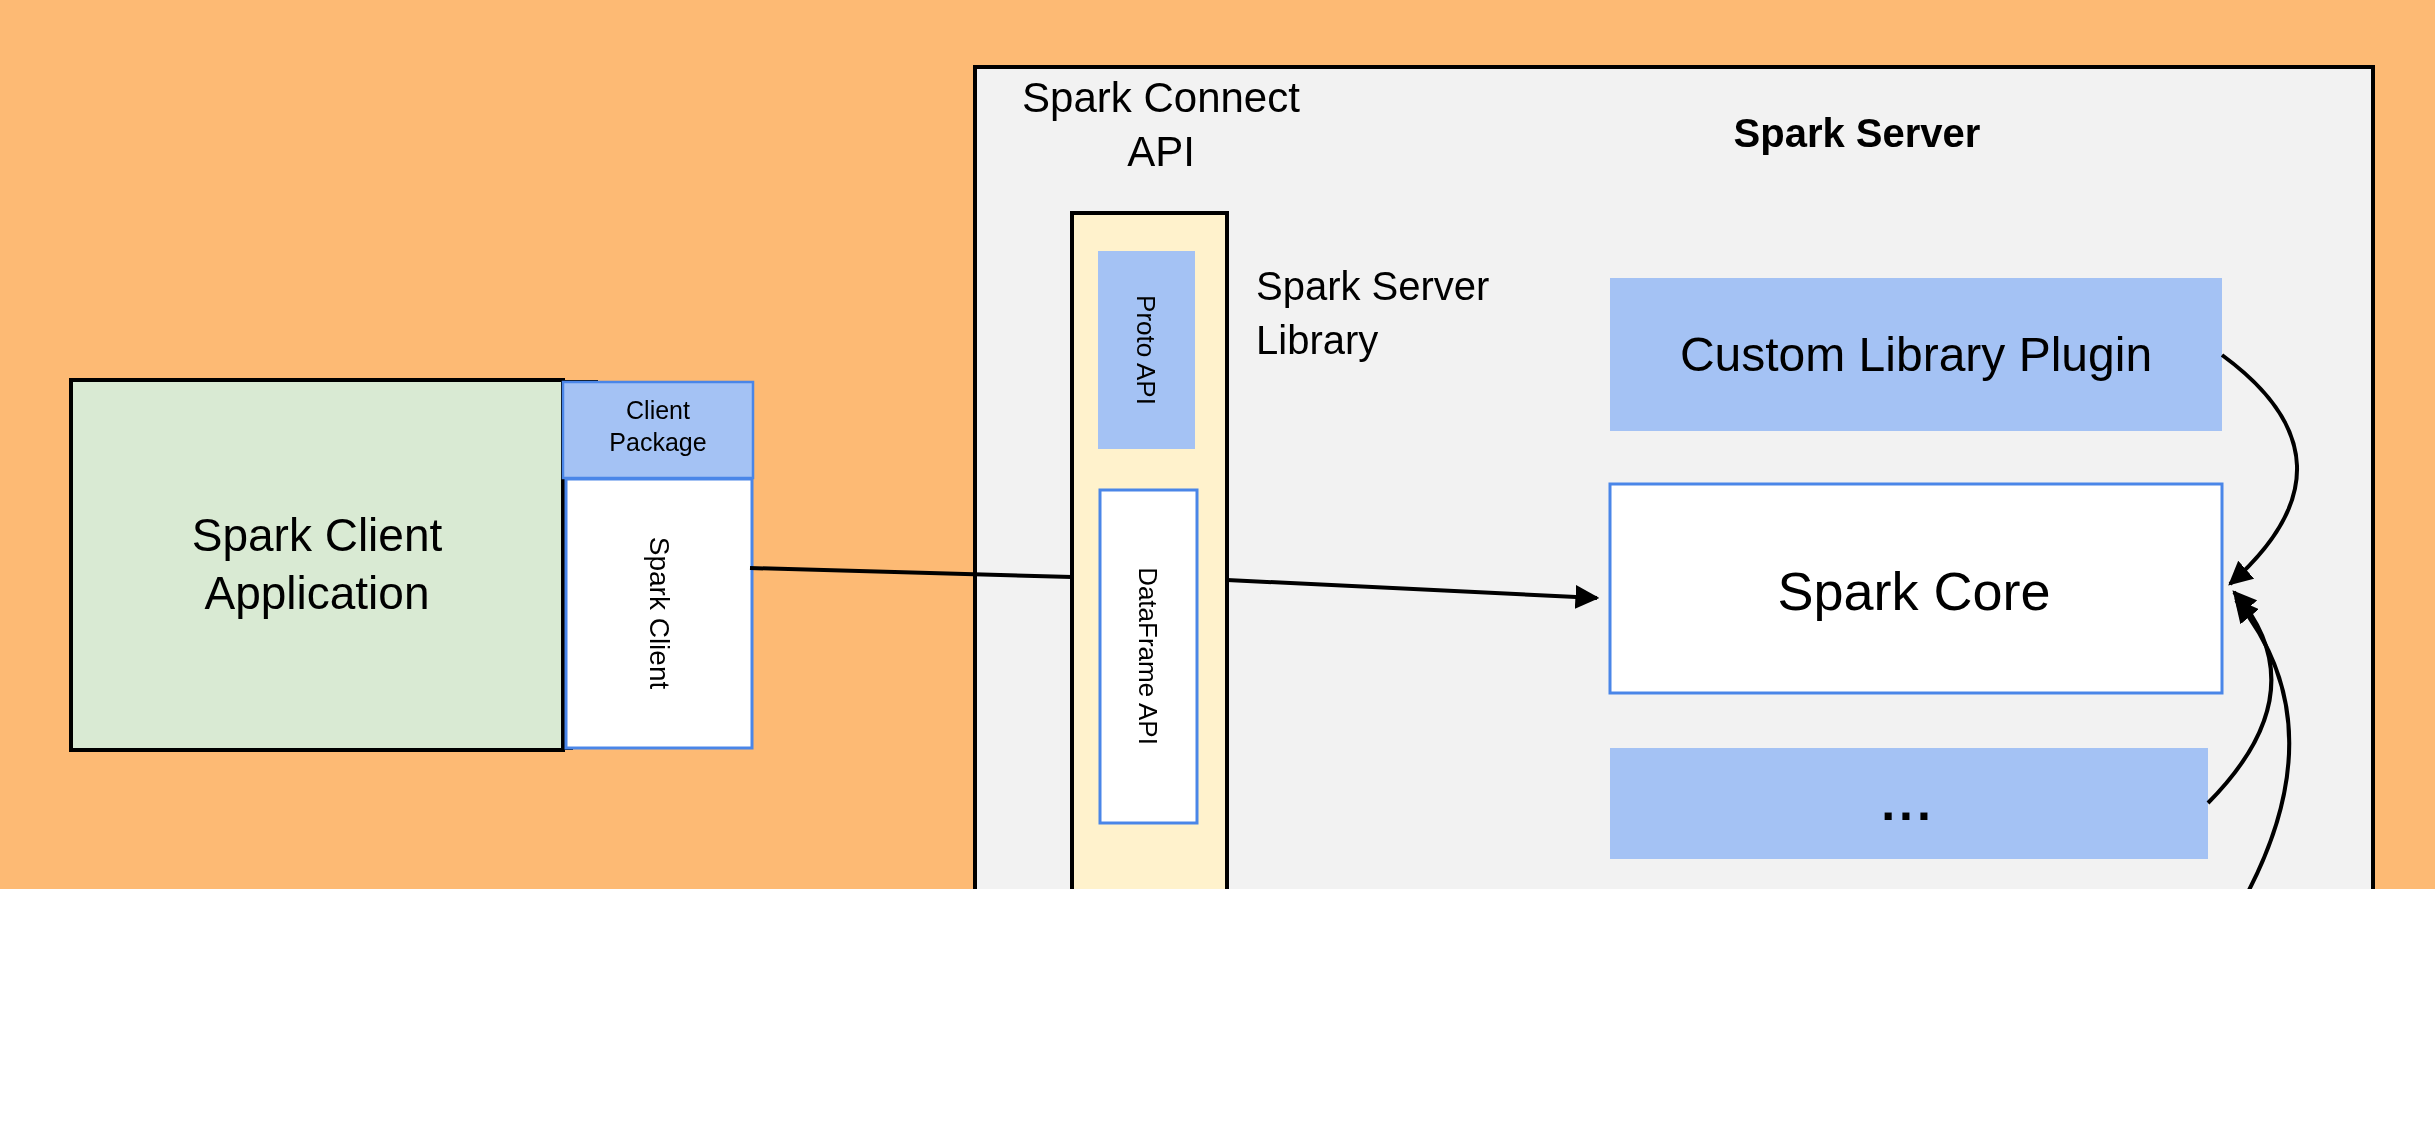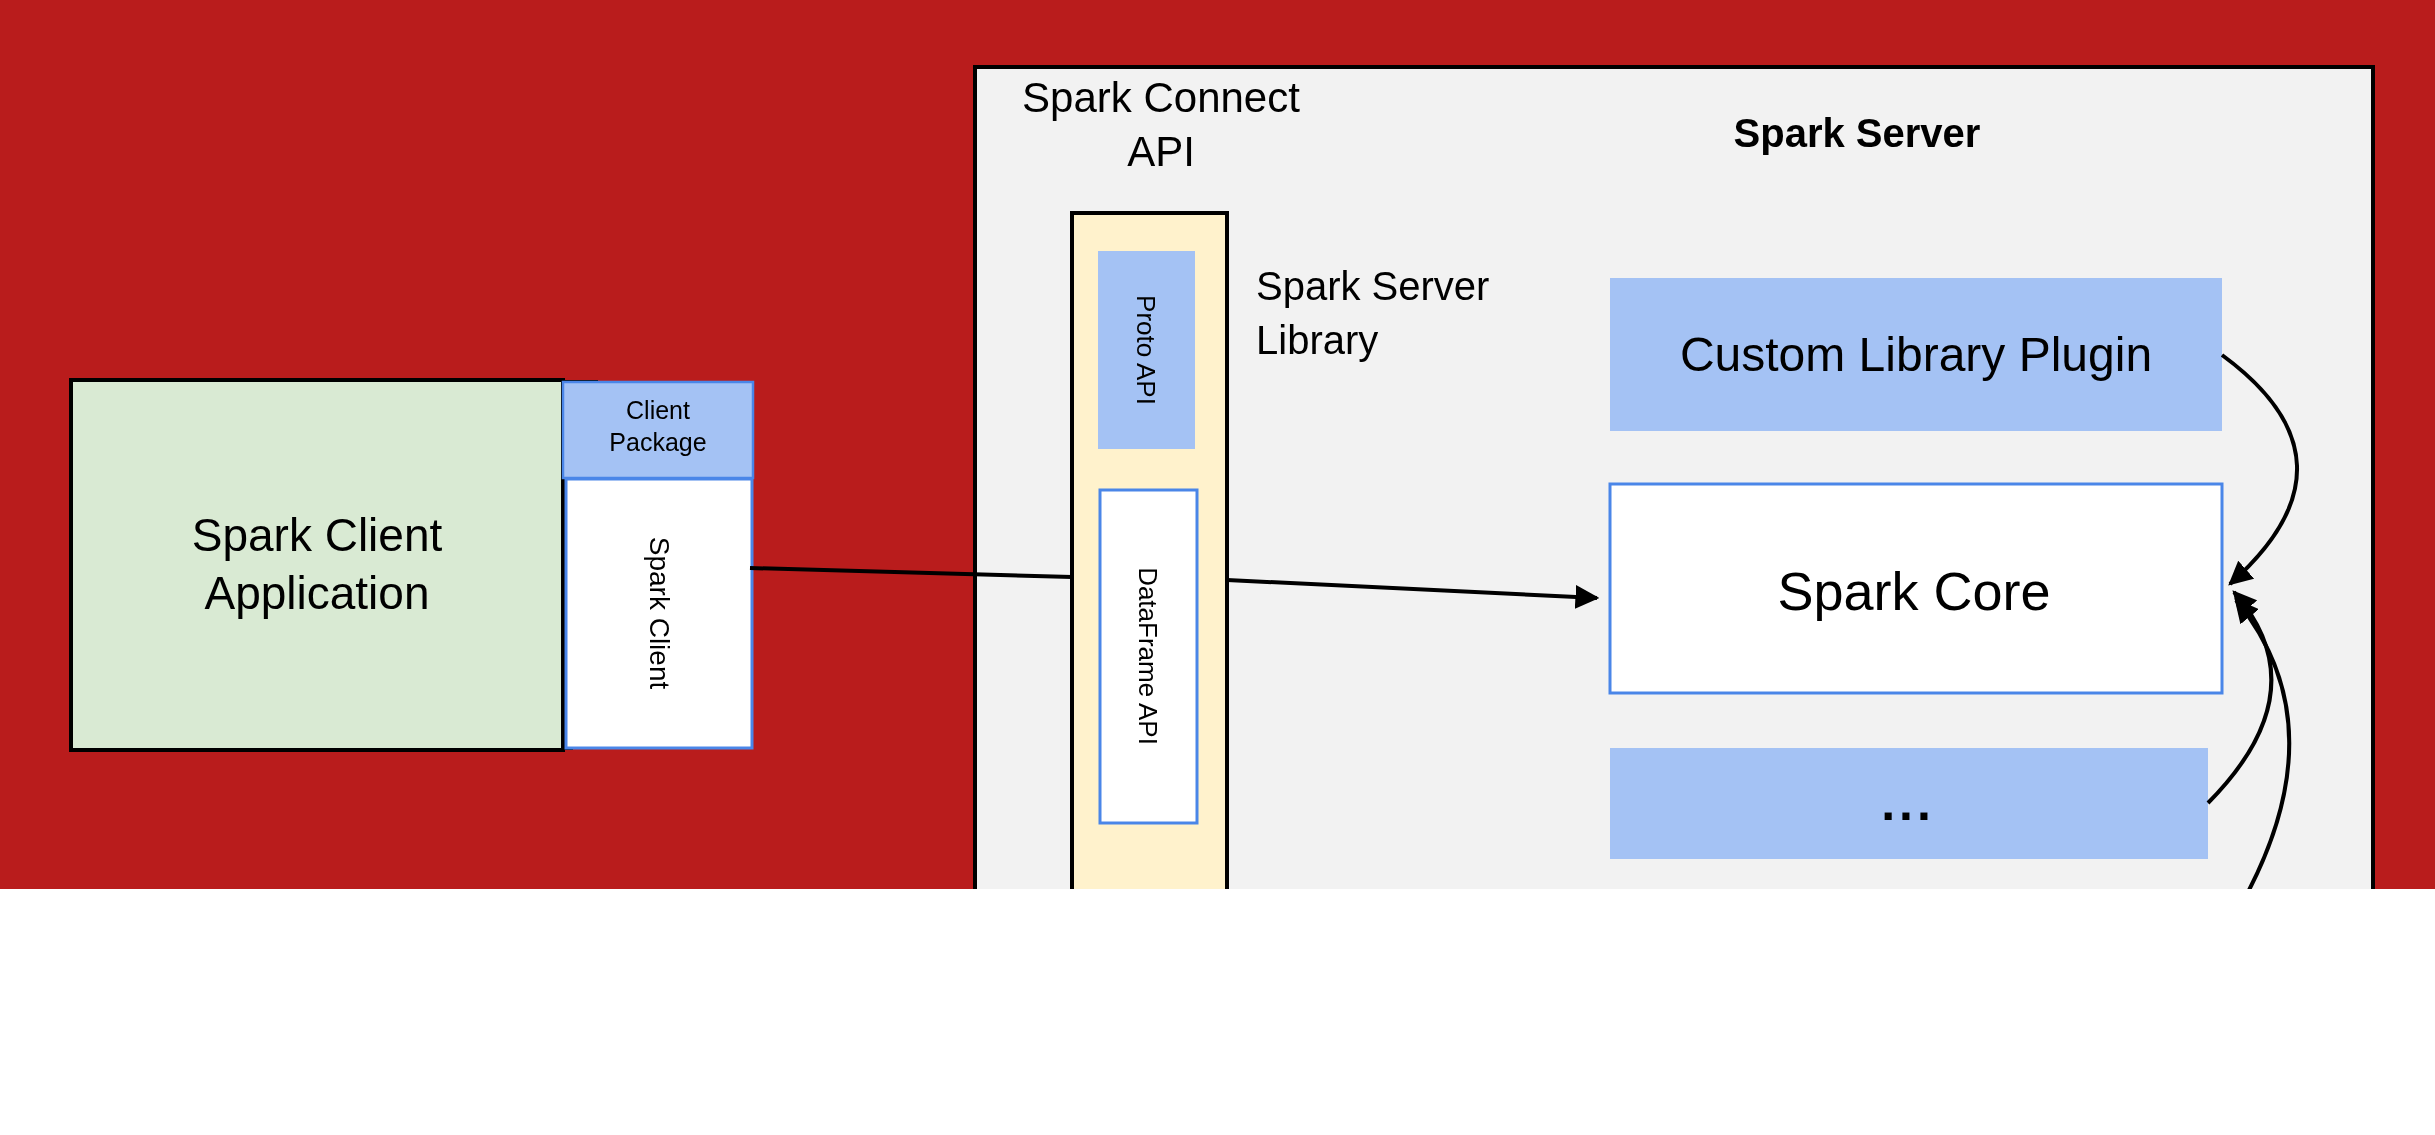--- a/index.html
+++ b/index.html
@@ -4,21 +4,21 @@
 <style>
   html, body {
     margin: 0;
     padding: 0;
     background: #ffffff;
   }
   .canvas {
     position: relative;
     width: 2435px;
     height: 889px;
-    background: #b91c1c;
+    background: #fdba74;
     overflow: hidden;
   }
   svg {
     display: block;
   }
   svg text {
     font-family: "Liberation Sans", sans-serif;
     fill: #000000;
   }
   .t-connect   { font-size: 42px; }

